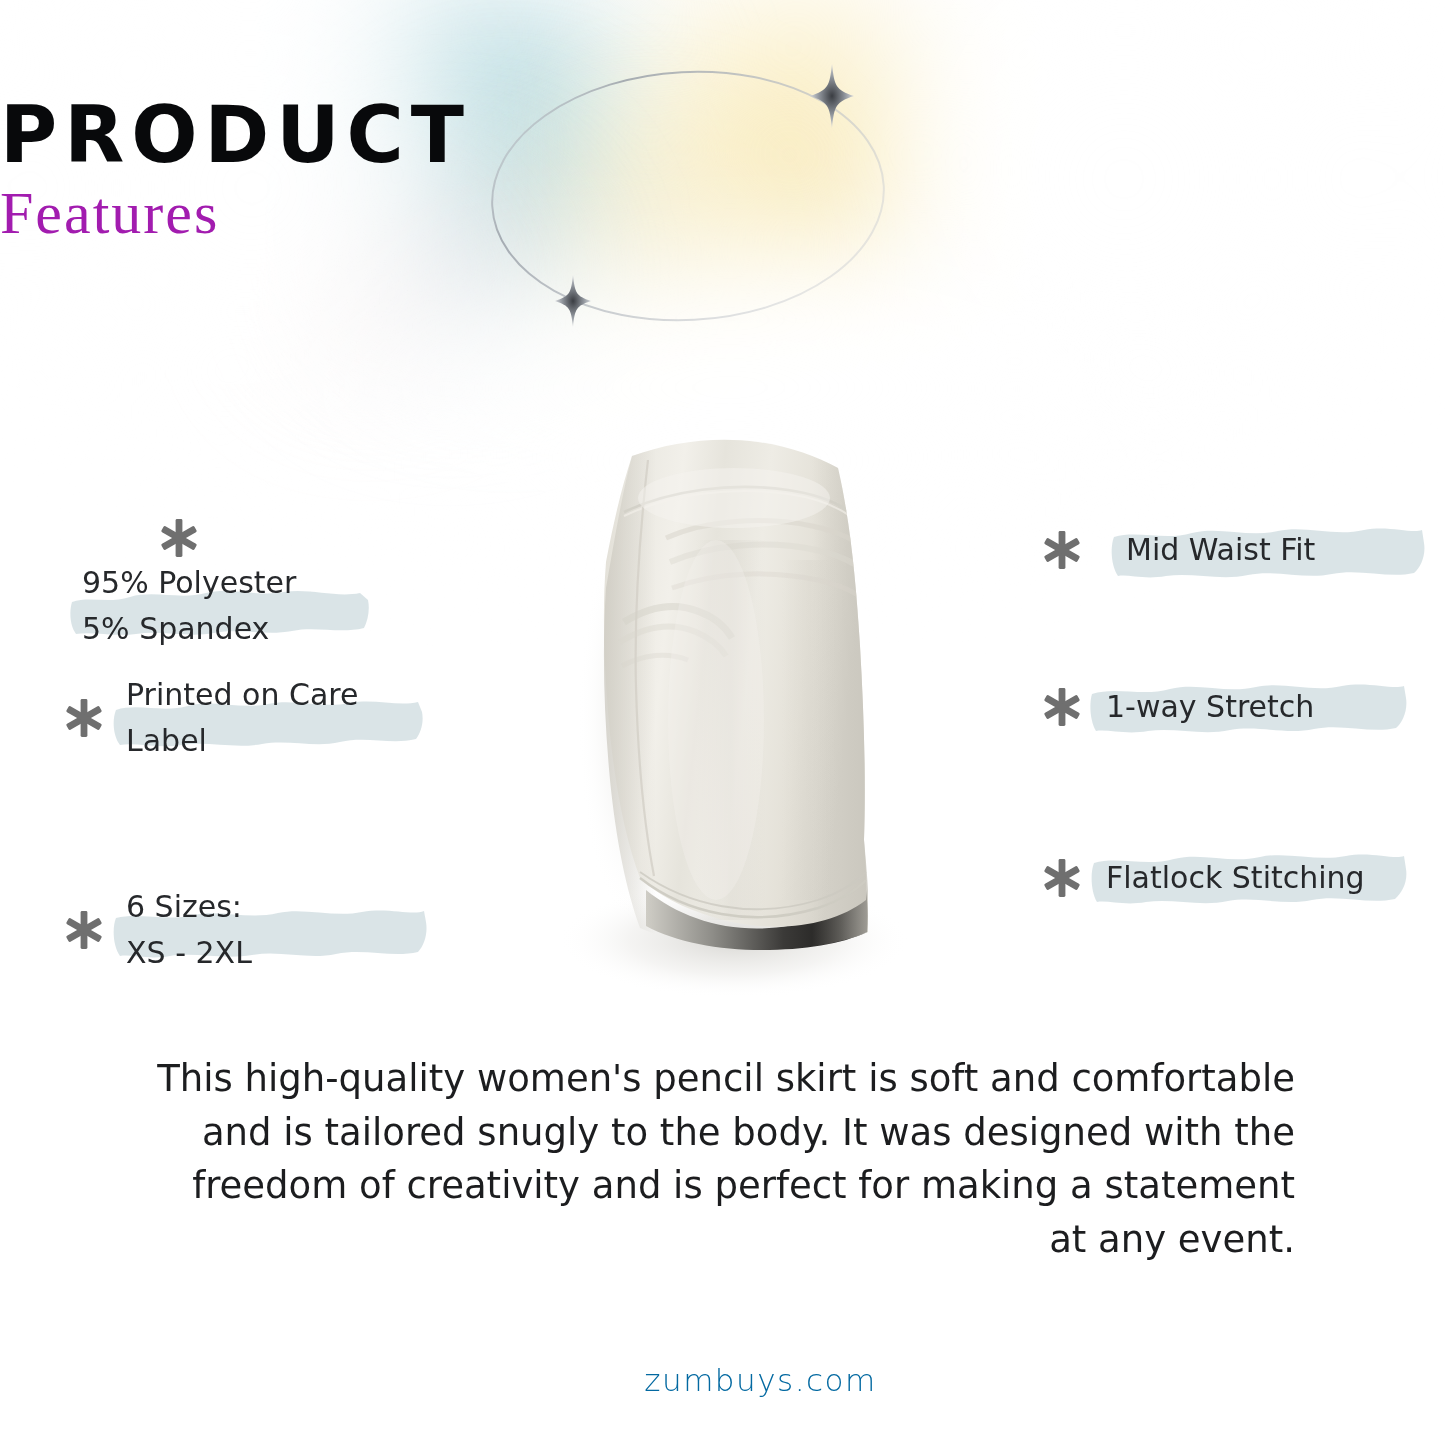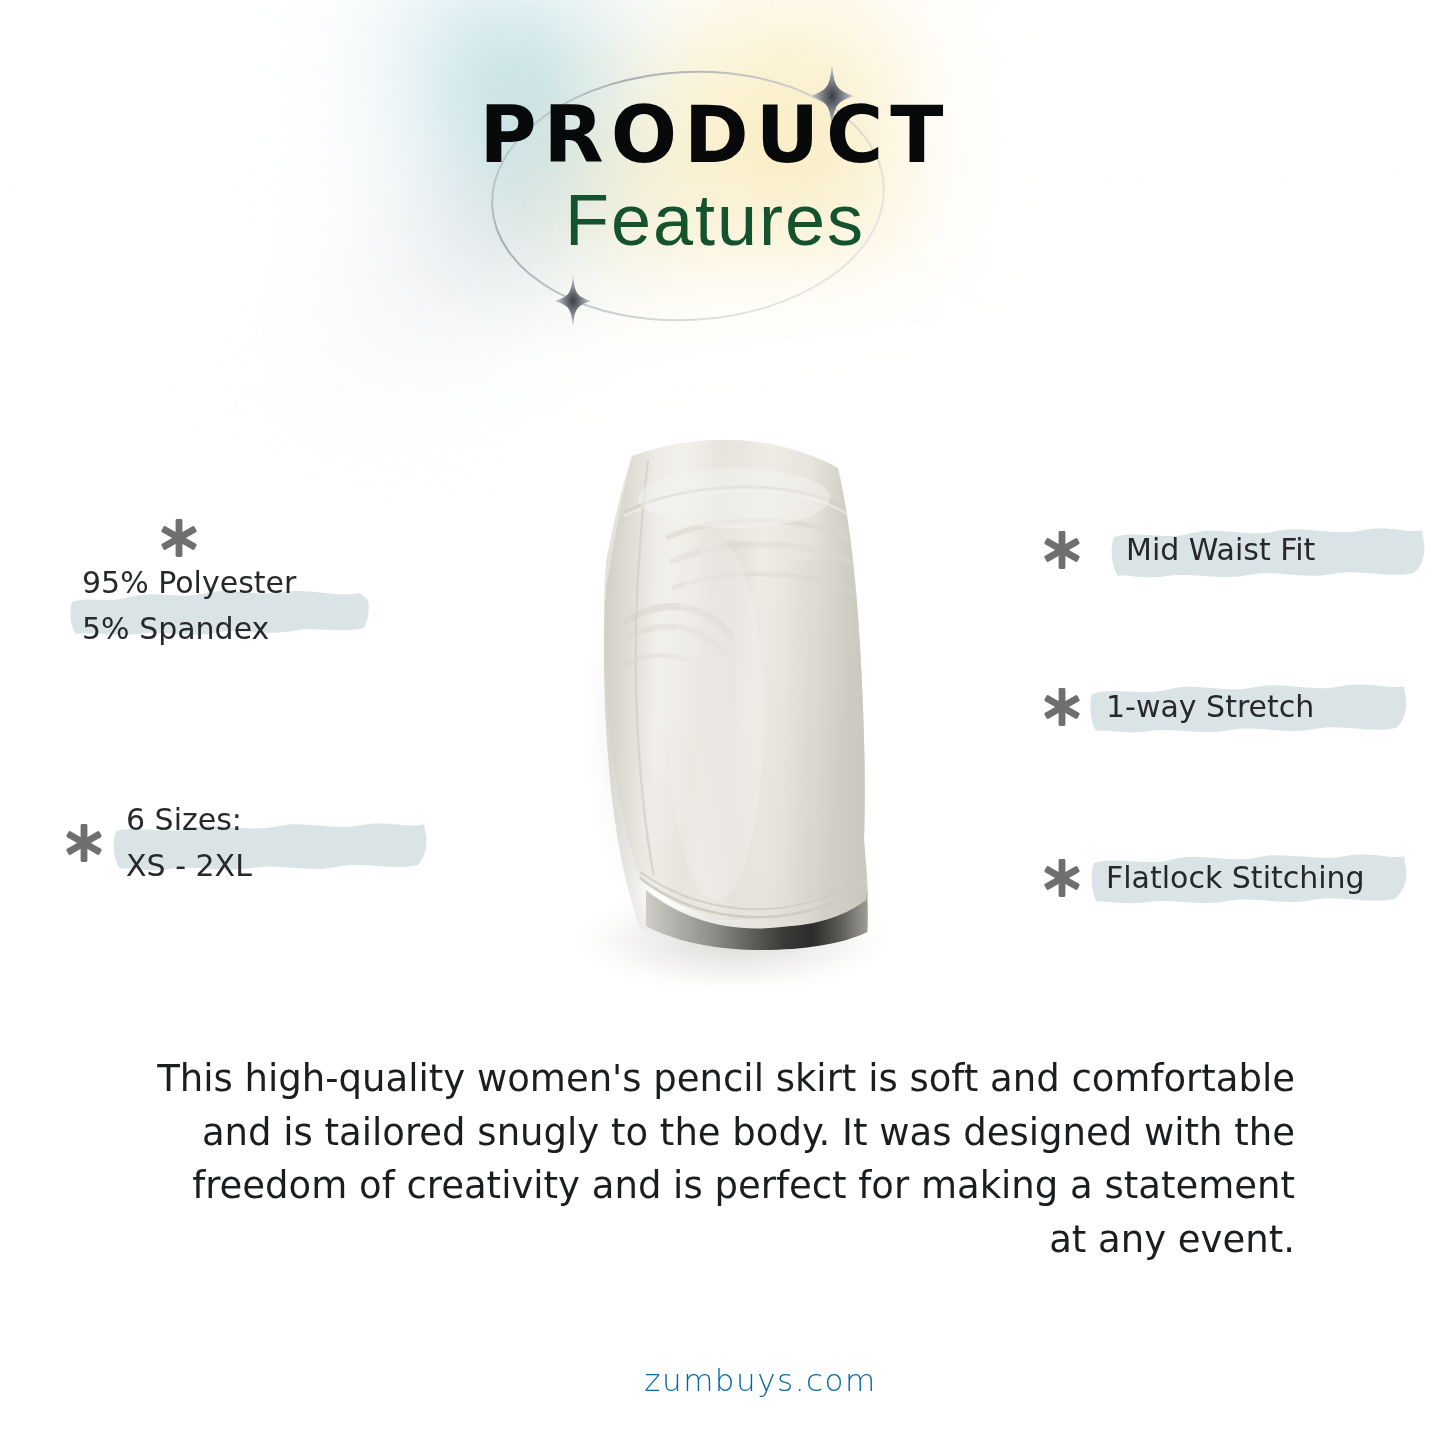--- a/index.html
+++ b/index.html
@@ -104,40 +104,39 @@
         rgba(255,255,255,0.78) 45%,
         rgba(255,255,255,0) 78%);
   }
   #oval-svg {
     position: absolute;
     left: 0; top: 0;
     width: 1445px; height: 400px;
   }
   #title-block {
     position: absolute;
-    left: 16px;
+    left: 0;
     top: 96px;
     width: 1398px;
-    text-align: center;
   }
   #title-main {
     font-family: "DejaVu Sans", sans-serif;
     font-size: 78px;
     font-weight: 700;
     letter-spacing: 7px;
     color: #08090b;
     line-height: 1.0;
     white-space: nowrap;
   }
   #title-sub {
-    font-family: Liberation Sans, sans-serif;
-    font-size: 72px;
+    font-family: Liberation Serif, serif;
+    font-size: 60px;
     font-weight: 300;
     letter-spacing: 2px;
-    color: #14532d;
+    color: #a21caf;
     line-height: 1.12;
     margin-top: 6px;
     white-space: nowrap;
   }
 
   
   .feature {
     position: absolute;
     display: flex;
     align-items: center;
@@ -163,21 +162,21 @@
     font-size: 30px;
     font-weight: 400;
     color: #26282b;
     line-height: 1.52;
     white-space: pre-line;
   }
 
   
   #feat-left-1 { left: 62px;  top: 516px; flex-direction: column; }
   #feat-left-2 { left: 62px;  top: 672px; }
-  #feat-left-3 { left: 62px;  top: 797px; }
+  #feat-left-3 { left: 62px;  top: 884px; }
   #feat-left-1 .feat-body,
   #feat-left-2 .feat-body,
   #feat-left-3 .feat-body { margin-left: 20px; }
 
   
   #feat-right-1 { left: 1040px; top: 527px; gap: 20px; }
   #feat-right-2 { left: 1040px; top: 684px; }
   #feat-right-3 { left: 1040px; top: 855px; }
   #feat-right-1 .feat-body,
   #feat-right-2 .feat-body,
@@ -281,20 +280,38 @@
       <svg class="highlight" style="left:-14px; top:24px; width:312px; height:58px;" viewBox="0 0 312 58" preserveAspectRatio="none">
         <path d="M4,18 C22,12 40,20 62,13 C86,6 112,16 138,9 C162,3 190,13 216,8 C242,4 268,14 292,9
                  L300,16 C302,26 300,36 296,44 C272,50 248,42 224,47 C198,52 172,44 146,49
                  C120,54 94,46 68,50 C46,53 24,47 8,50 C2,42 1,28 4,18 Z" fill="#d7e2e5" opacity="0.92"></path>
       </svg>
       <div class="feat-text">95% Polyester
 5% Spandex</div>
     </div>
   </div>
 
+  <div class="feature" id="feat-left-2">
+    <svg class="bullet" viewBox="0 0 44 44">
+      <g fill="currentColor">
+        <rect x="18.6" y="3" width="6.8" height="38" rx="1.4"></rect>
+        <rect x="18.6" y="3" width="6.8" height="38" rx="1.4" transform="rotate(60 22 22)"></rect>
+        <rect x="18.6" y="3" width="6.8" height="38" rx="1.4" transform="rotate(120 22 22)"></rect>
+      </g>
+    </svg>
+    <div class="feat-body">
+      <svg class="highlight" style="left:-16px; top:22px; width:318px; height:58px;" viewBox="0 0 318 58" preserveAspectRatio="none">
+        <path d="M6,16 C28,9 52,19 78,12 C104,5 130,16 158,10 C184,4 212,15 240,9 C264,4 288,13 308,8
+                 L312,18 C314,28 311,38 306,45 C282,51 256,42 230,48 C204,54 178,45 152,50
+                 C124,55 98,47 72,51 C48,55 26,48 10,51 C3,42 2,26 6,16 Z" fill="#d7e2e5" opacity="0.92"></path>
+      </svg>
+      <div class="feat-text">Printed on Care
+Label</div>
+    </div>
+  </div>
 
   <div class="feature" id="feat-left-3">
     <svg class="bullet" viewBox="0 0 44 44">
       <g fill="currentColor">
         <rect x="18.6" y="3" width="6.8" height="38" rx="1.4"></rect>
         <rect x="18.6" y="3" width="6.8" height="38" rx="1.4" transform="rotate(60 22 22)"></rect>
         <rect x="18.6" y="3" width="6.8" height="38" rx="1.4" transform="rotate(120 22 22)"></rect>
       </g>
     </svg>
     <div class="feat-body">

